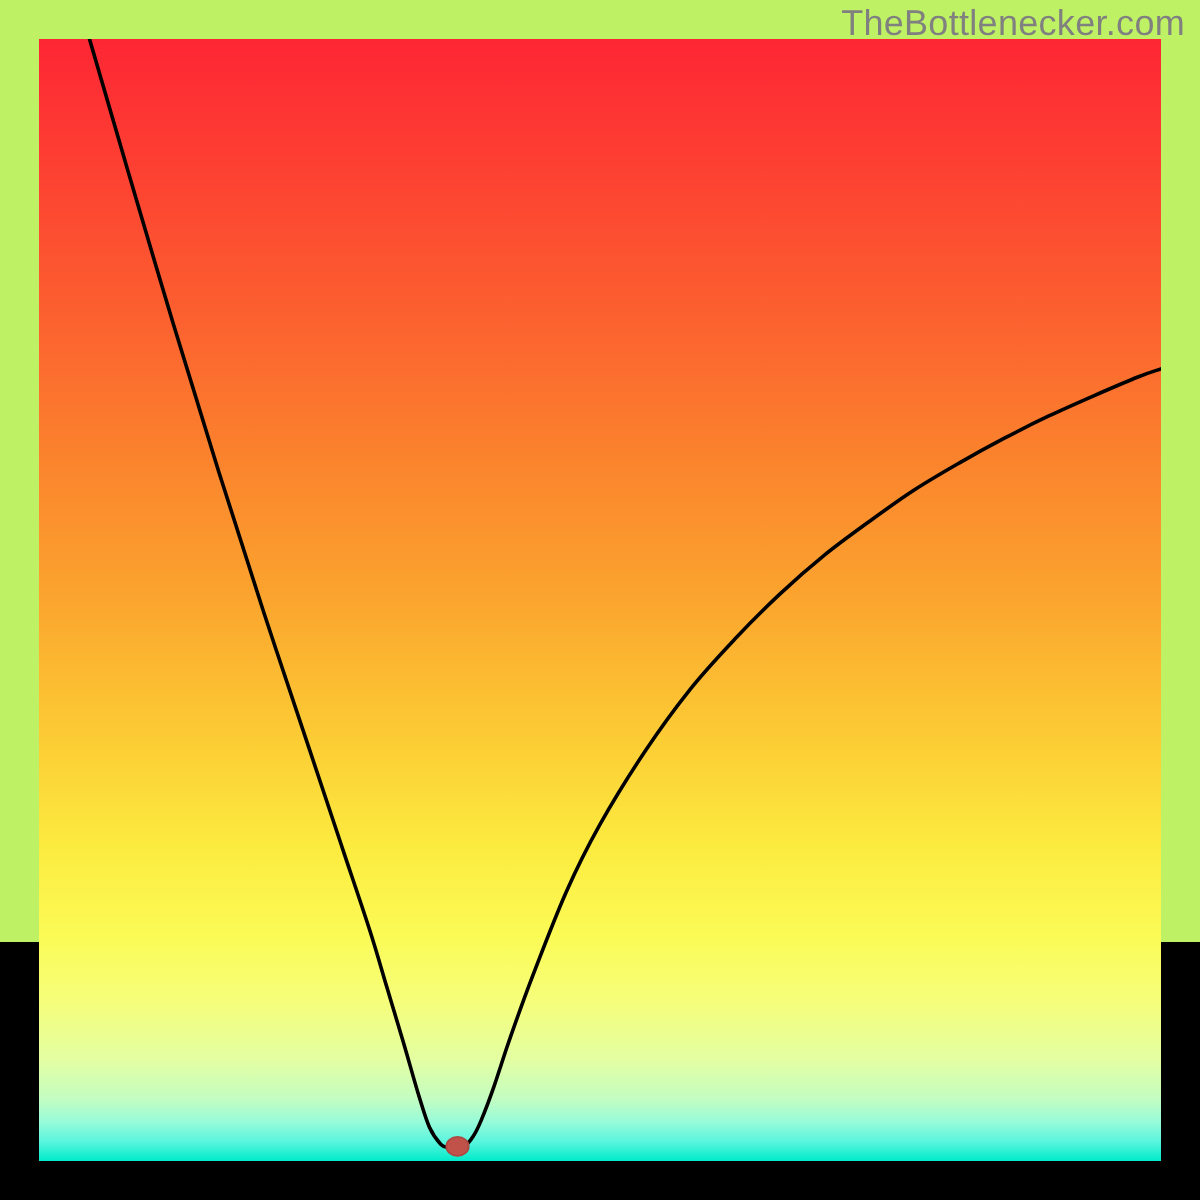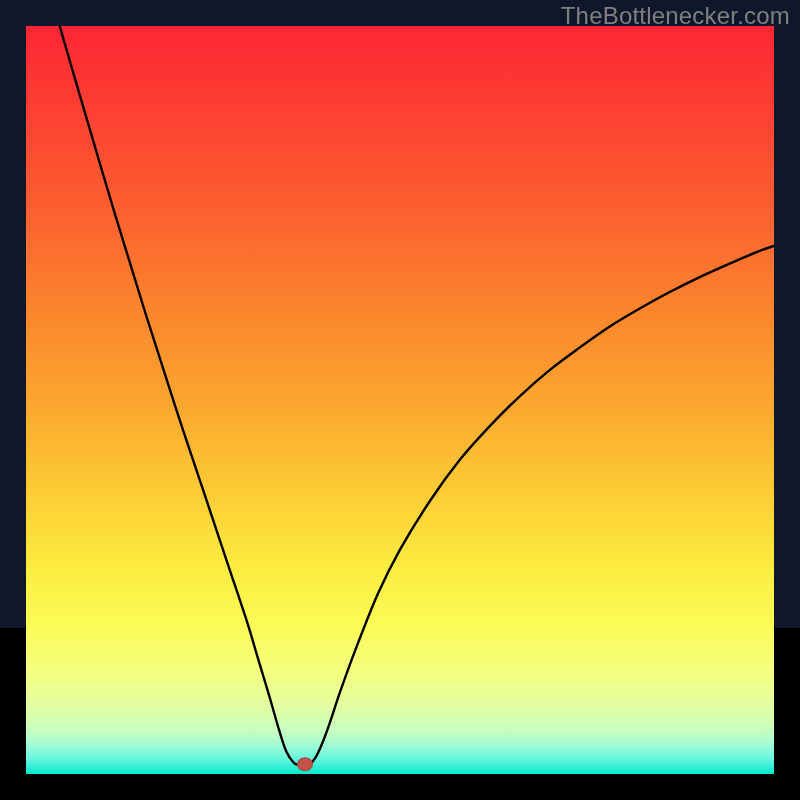--- a/index.html
+++ b/index.html
@@ -8,21 +8,21 @@
     width: 800px;
     height: 800px;
     background: #000;
     font-family: Arial, Helvetica, sans-serif;
     overflow: hidden;
   }
   .root {
     position: relative;
     width: 800px;
     height: 628px;
-    background: #0f172a;
+    background: #bef264;
   }
   .plot {
     position: absolute;
     left: 26px;
     top: 26px;
     width: 748px;
     height: 748px;
     box-sizing: border-box;
   }
   .attribution {

